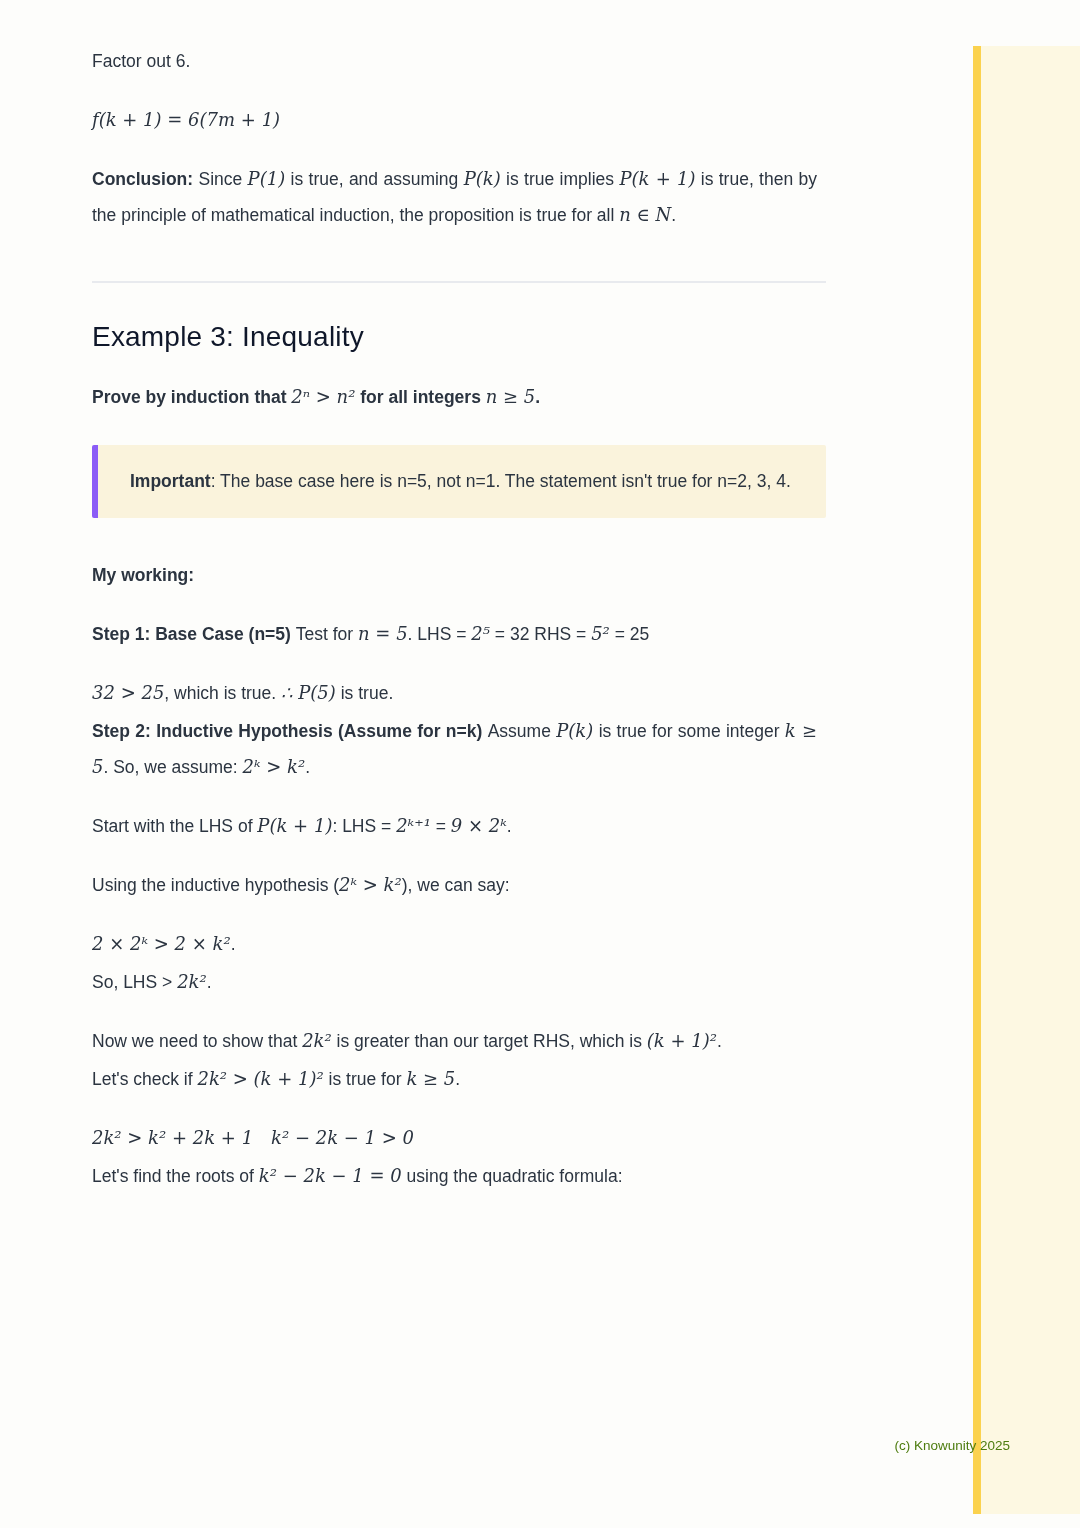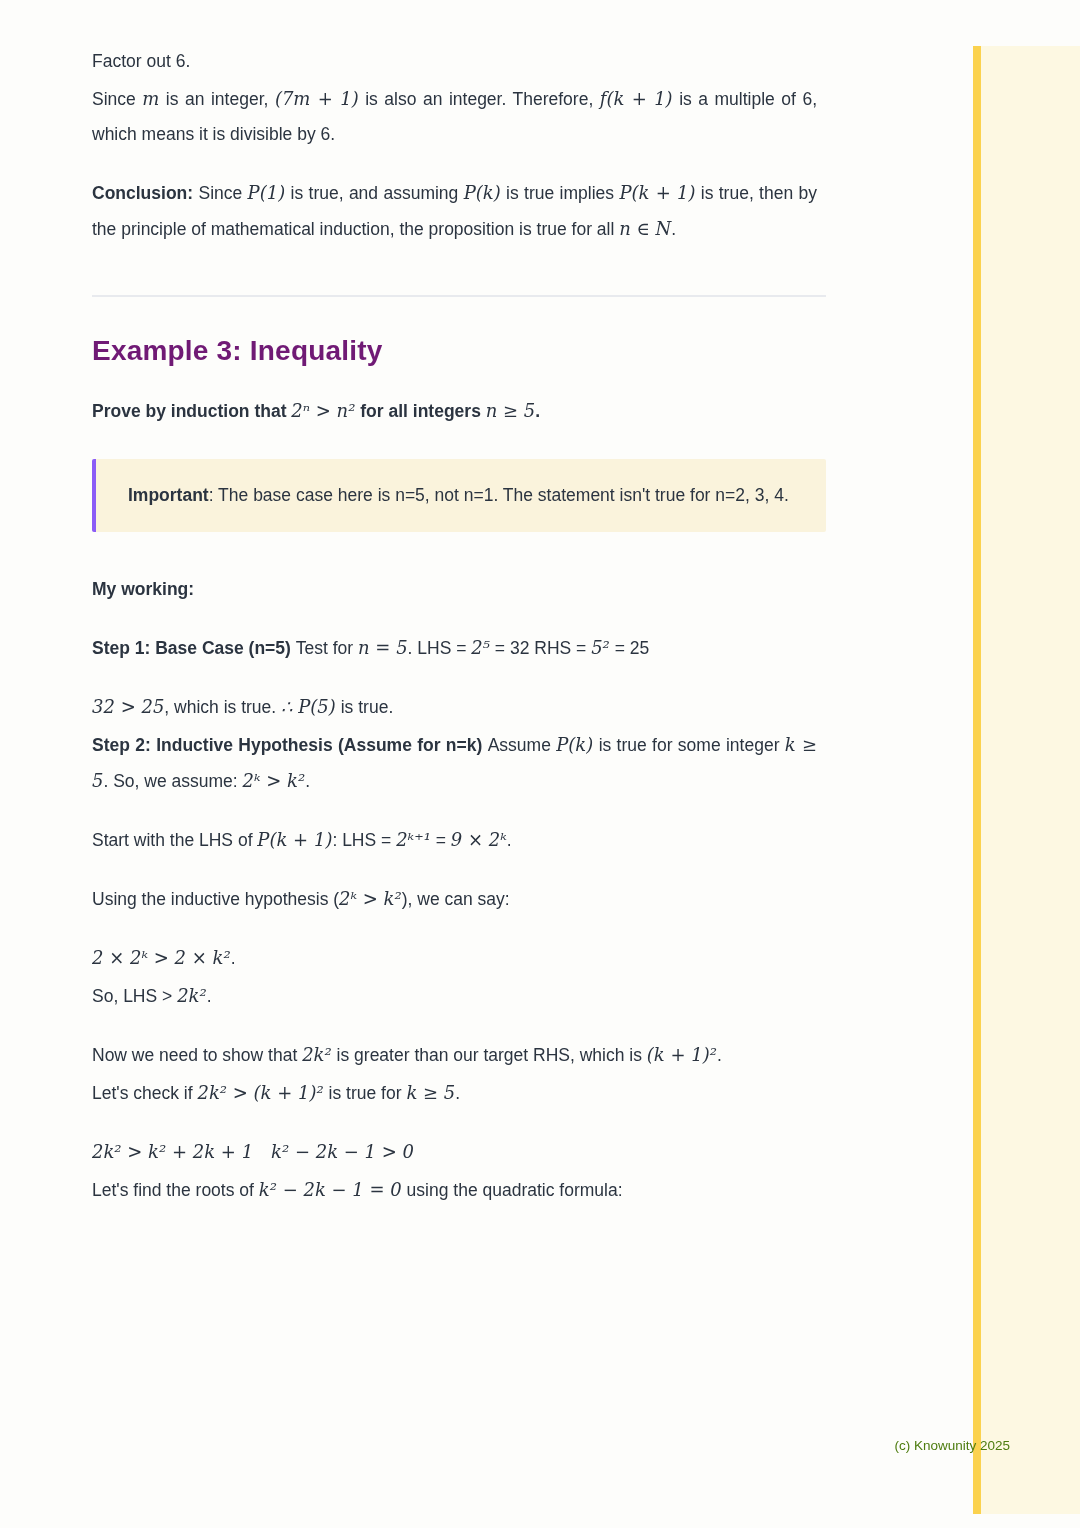--- a/index.html
+++ b/index.html
@@ -38,33 +38,33 @@
   .para.mathline { text-align: left; }
   .t { }
   .b { font-weight: 700; }
   .m {
     font-family: "DejaVu Serif", "Liberation Serif", serif;
     font-style: italic;
     font-size: 18px;
   }
   .heading {
     font-size: 28px;
-    font-weight: 700;
-    color: #701a75;
+    font-weight: 400;
+    color: #0f172a;
     margin: 36px 0 26px 0;
     letter-spacing: 0.2px;
   }
   .divider {
     height: 2px;
     background: #e8eaee;
     margin: 48px 0 38px 0;
   }
   .callout {
     background: #faf3dc;
-    border-left: 4px solid #8b5cf6;
+    border-left: 6px solid #8b5cf6;
     border-radius: 2px;
     padding: 19px 30px 19px 32px;
     margin: 30px 0 40px 0;
     font-size: 17.5px;
     line-height: 35px;
     text-align: justify;
   }
   .footer-credit {
     position: absolute;
     top: 1438px;
@@ -75,21 +75,21 @@
   }
 </style>
 </head>
 <body>
 
 <div class="page-edge-panel"></div>
 <div class="page-edge-bar"></div>
 
 <div class="content">
     <p class="para"><span class="t">Factor out 6.</span></p>
-    <p class="para tight"><span class="t">Since </span><span class="m">m</span><span class="t"> is an integer, </span><span class="m">(7m + 1)</span><span class="t"> is also an integer. Therefore, </span><span class="m">f(k + 1)</span><span class="t"> is a multiple of 6, which means it is divisible by 6.</span></p>
+    <p class="para mathline"><span class="m">f(k + 1) = 6(7m + 1)</span></p>
     <p class="para"><span class="t b">Conclusion: </span><span class="t">Since </span><span class="m">P(1)</span><span class="t"> is true, and assuming </span><span class="m">P(k)</span><span class="t"> is true implies </span><span class="m">P(k + 1)</span><span class="t"> is true, then by the principle of mathematical induction, the proposition is true for all </span><span class="m">n ∈ N</span><span class="t">.</span></p>
     <div class="divider"></div>
     <h2 class="heading">Example 3: Inequality</h2>
     <p class="para"><span class="t b">Prove by induction that </span><span class="m">2ⁿ &gt; n²</span><span class="t b"> for all integers </span><span class="m">n ≥ 5</span><span class="t b">.</span></p>
     <div class="callout"><span class="t b">Important</span><span class="t">: The base case here is n=5, not n=1. The statement isn't true for n=2, 3, 4.</span></div>
     <p class="para"><span class="t b">My working:</span></p>
     <p class="para"><span class="t b">Step 1: Base Case (n=5) </span><span class="t">Test for </span><span class="m">n = 5</span><span class="t">. LHS = </span><span class="m">2⁵</span><span class="t"> = 32 RHS = </span><span class="m">5²</span><span class="t"> = 25</span></p>
     <p class="para"><span class="m">32 &gt; 25</span><span class="t">, which is true. </span><span class="m">∴ P(5)</span><span class="t"> is true.</span></p>
     <p class="para tight"><span class="t b">Step 2: Inductive Hypothesis (Assume for n=k) </span><span class="t">Assume </span><span class="m">P(k)</span><span class="t"> is true for some integer </span><span class="m">k ≥ 5</span><span class="t">. So, we assume: </span><span class="m">2ᵏ &gt; k²</span><span class="t">.</span></p>
     <p class="para"><span class="t">Start with the LHS of </span><span class="m">P(k + 1)</span><span class="t">: LHS = </span><span class="m">2ᵏ⁺¹</span><span class="t"> = </span><span class="m">9 × 2ᵏ</span><span class="t">.</span></p>

